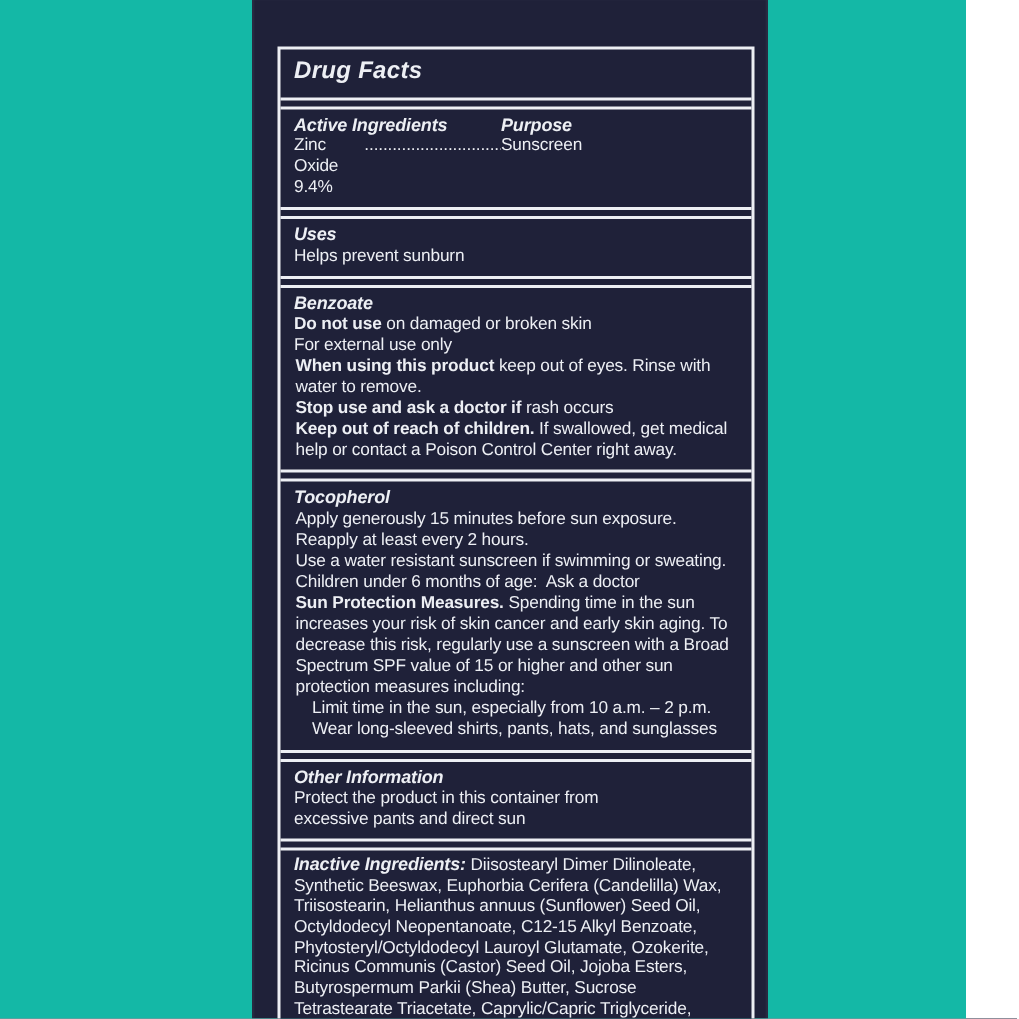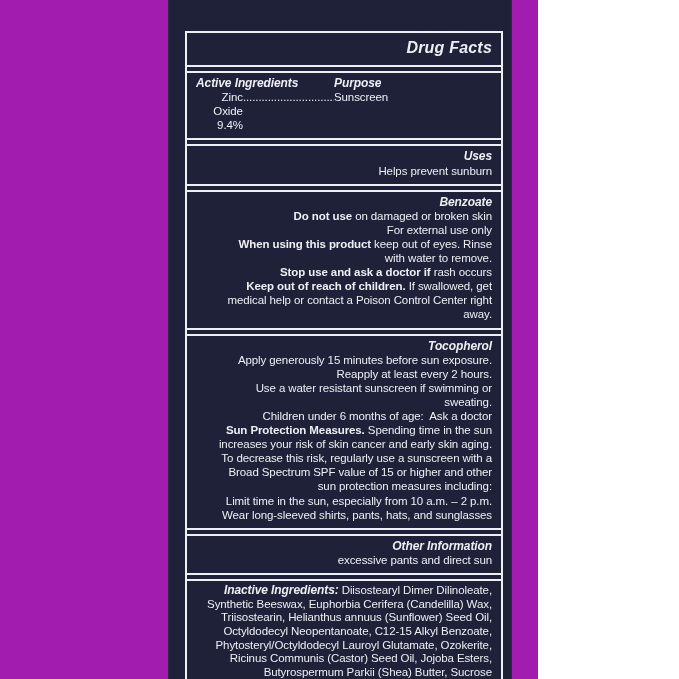--- a/index.html
+++ b/index.html
@@ -1,23 +1,22 @@
 <!DOCTYPE html>
 <html><head>
 <meta charset="utf-8">
 <style>
   html,body{margin:0;padding:0;}
   .page{
     position:relative;
-    width:538px;height:679px;
-    background:#a21caf;
+    width:644px;height:679px;
+    background:#14b8a6;
     overflow:hidden;
     font-family:"Liberation Sans", sans-serif;
     color:#edeff4;
-    text-align:right;
   }
   .product{
     position:absolute;
     left:168px;top:0;
     width:344px;height:679px;
     background:#1f2139;
     box-shadow: inset 1.5px 0 1px rgba(255,255,255,0.05), inset -1.5px 0 1px rgba(255,255,255,0.05);
   }
   .crease{
     position:absolute;
@@ -50,21 +49,21 @@
     padding:5px 0 4px 0;
     letter-spacing:0.2px;
   }
   .heading{
     font-weight:bold;
     font-style:italic;
     font-size:12px;
   }
   .b{font-weight:bold;}
   .line{margin:0;}
-  .indent{margin-left:22px;}
+  .indent{margin-left:1px;}
   .indent2{margin-left:12px;}
   .row{display:flex;}
   .col-left{
     display:inline-flex;
     width:138px;
     flex:0 0 138px;
   }
   .dots{
     flex:1 1 auto;
     overflow:hidden;
@@ -136,20 +135,21 @@
       <div class="line indent prewrap">Children under 6 months of age:&nbsp; Ask a doctor</div>
       <div class="line indent"><span class="b">Sun Protection Measures.</span><span> Spending time in the sun increases your risk of skin cancer and early skin aging. To decrease this risk, regularly use a sunscreen with a Broad Spectrum SPF value of 15 or higher and other sun protection measures including:</span></div>
       <div class="line indent2">Limit time in the sun, especially from 10 a.m. – 2 p.m.</div>
       <div class="line indent2">Wear long-sleeved shirts, pants, hats, and sunglasses</div>
     </section>
 
     <div class="sep"></div>
 
     <section class="sec">
       <div class="heading line">Other Information</div>
+      <div class="line">Protect the product in this container from</div>
       <div class="line">excessive pants and direct sun</div>
     </section>
 
     <div class="sep"></div>
 
     <section class="sec">
       <div class="inactive-text"><span class="heading">Inactive Ingredients:</span><span> Diisostearyl Dimer Dilinoleate, Synthetic Beeswax, Euphorbia Cerifera (Candelilla) Wax, Triisostearin, Helianthus annuus (Sunflower) Seed Oil, Octyldodecyl Neopentanoate, C12-15 Alkyl Benzoate, Phytosteryl/Octyldodecyl Lauroyl Glutamate, Ozokerite, Ricinus Communis (Castor) Seed Oil, Jojoba Esters, Butyrospermum Parkii (Shea) Butter, Sucrose Tetrastearate Triacetate, Caprylic/Capric Triglyceride, Tocopherol, Tocopheryl Acetate, Caprylyl Glycol, 1,2-Hexanediol, Triethoxycaprylylsilane, Ethyl Ferulate</span></div>
     </section>
 
   </div>

